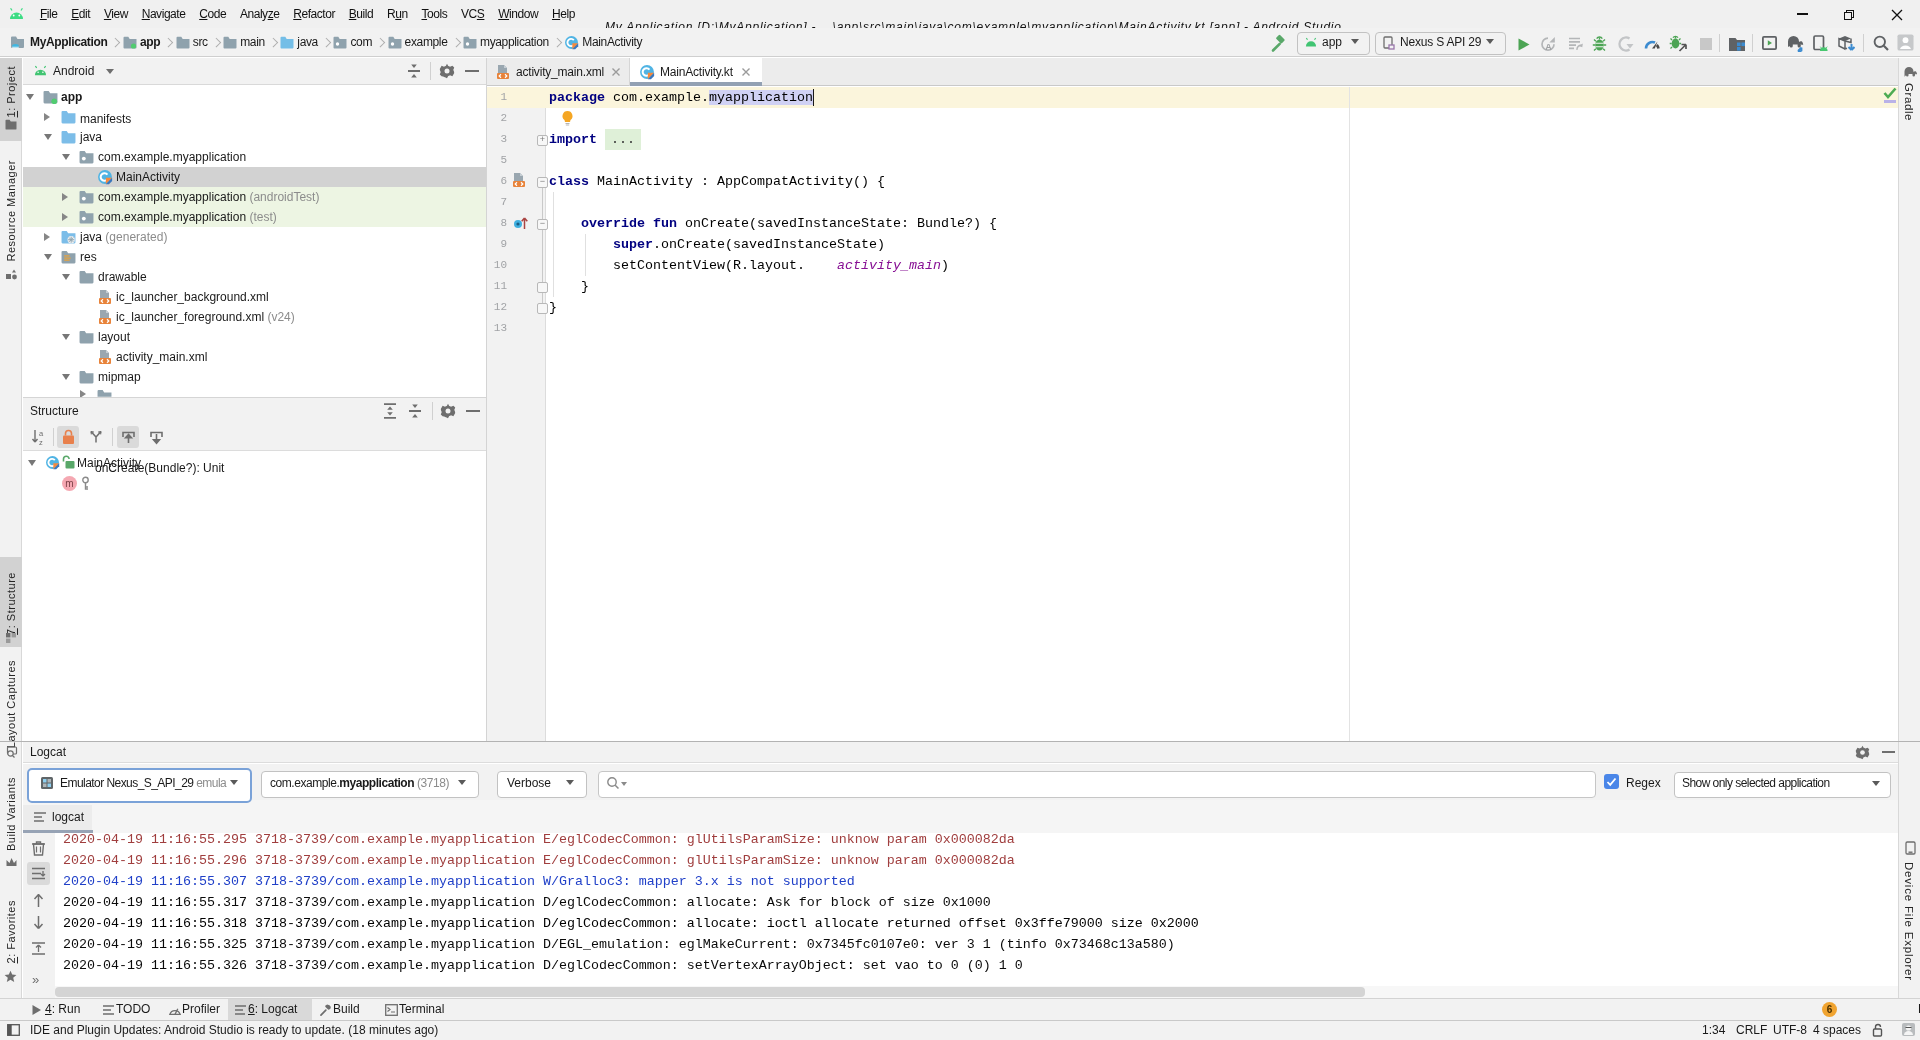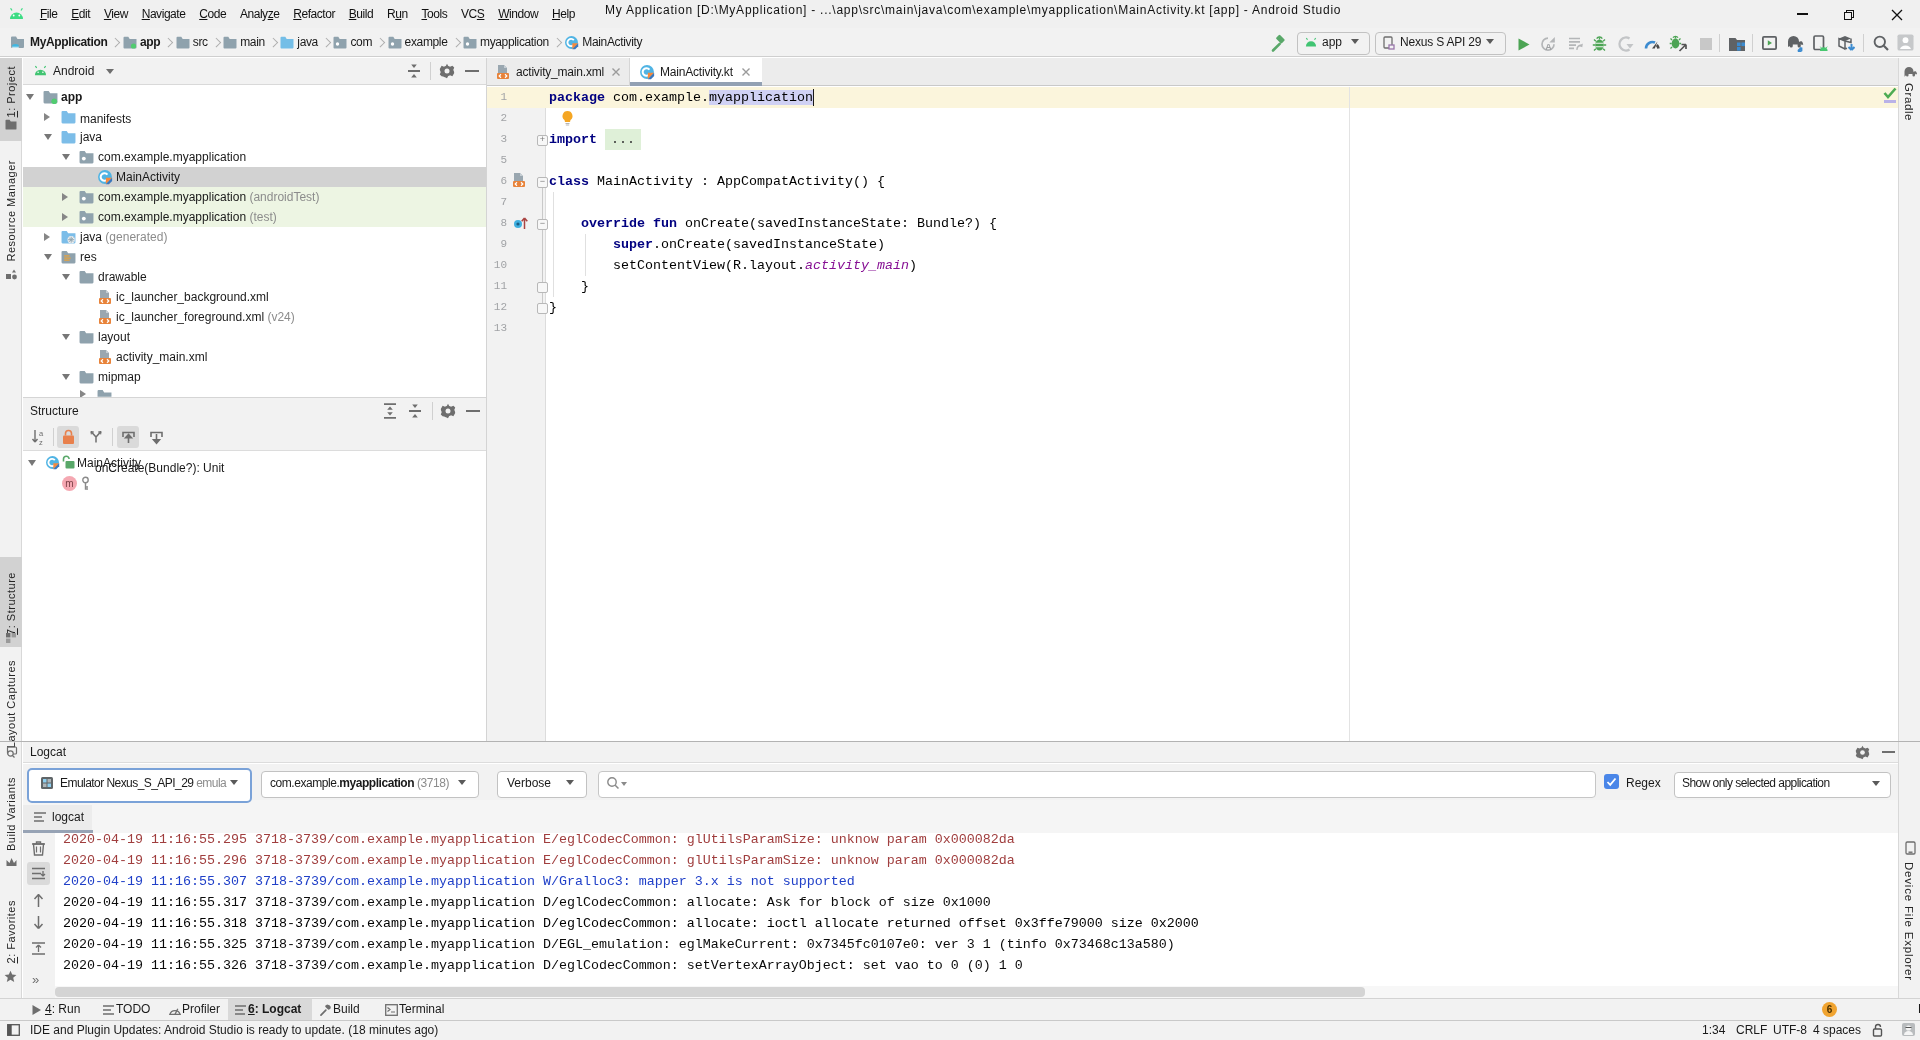--- a/index.html
+++ b/index.html
@@ -17,21 +17,21 @@
 .vtextUp{writing-mode:vertical-rl;transform:rotate(180deg);font-size:11px;color:#262626;white-space:nowrap;letter-spacing:0.5px;}
 .vtextDn{writing-mode:vertical-rl;font-size:11.5px;color:#262626;white-space:nowrap;letter-spacing:0.6px;}
 .foldbox{position:absolute;width:9px;height:9px;border:1px solid #b8b8b8;background:#f7f7f7;border-radius:2px;color:#7c7c7c;font-size:9px;line-height:7px;text-align:center;}
 </style></head>
 <body>
 
 <div class="r" style="left:0;top:0;width:1920px;height:28px;background:#f0f0f0;"></div>
 <div class="r" id="menubar" style="left:33px;top:0;height:28px;line-height:28px;font-size:12px;color:#111;letter-spacing:-0.45px;word-spacing:0;">
 <span style="padding:0 6.9px;"><u>F</u>ile</span><span style="padding:0 6.9px;"><u>E</u>dit</span><span style="padding:0 6.9px;"><u>V</u>iew</span><span style="padding:0 6.9px;"><u>N</u>avigate</span><span style="padding:0 6.9px;"><u>C</u>ode</span><span style="padding:0 6.9px;">Analy<u>z</u>e</span><span style="padding:0 6.9px;"><u>R</u>efactor</span><span style="padding:0 6.9px;"><u>B</u>uild</span><span style="padding:0 6.9px;">R<u>u</u>n</span><span style="padding:0 6.9px;"><u>T</u>ools</span><span style="padding:0 6.9px;">VC<u>S</u></span><span style="padding:0 6.9px;"><u>W</u>indow</span><span style="padding:0 6.9px;"><u>H</u>elp</span>
 </div>
-<div class="tx" style="left:605px;top:0;line-height:20px;color:#111;letter-spacing:0.75px;">My Application [D:\MyApplication] - ...\app\src\main\java\com\example\myapplication\MainActivity.kt [app] - Android Studio</div>
+<div class="tx" style="left:605px;top:17px;line-height:20px;color:#111;letter-spacing:0.75px;font-style:italic;">My Application [D:\MyApplication] - ...\app\src\main\java\com\example\myapplication\MainActivity.kt [app] - Android Studio</div>
 
 <svg class="r" style="left:8px;top:7px;" width="17" height="14" viewBox="0 0 17 14">
  <path d="M2 12 a6.5 6.5 0 0 1 13 0 z" fill="#3ddc84"></path>
  <line x1="4" y1="3.5" x2="2.6" y2="1.2" stroke="#3ddc84" stroke-width="1.2"></line>
  <line x1="13" y1="3.5" x2="14.4" y2="1.2" stroke="#3ddc84" stroke-width="1.2"></line>
  <circle cx="5.7" cy="8.5" r="0.9" fill="#fff"></circle>
     <circle cx="11.3" cy="8.5" r="0.9" fill="#fff"></circle>
 </svg>
 
 <div class="r" style="left:1797px;top:13px;width:11px;height:1.5px;background:#111;"></div>
@@ -490,21 +490,21 @@
 <div class="r mono" style="left:0;top:0;line-height:21px;"><span class="kw">package</span> com.example.<span style="background:#d0d1f4;">myapplication</span></div>
 <div class="r" style="left:264px;top:2px;width:1px;height:17px;background:#1a1a1a;"></div>
 <svg class="r" style="left:11px;top:23px;" width="15" height="17" viewBox="0 0 15 17">
         <path d="M7.5 1 a5 5 0 0 1 3 9 l-0.5 2 h-5 l-0.5-2 a5 5 0 0 1 3-9 z" fill="#f5a623"></path>
         <path d="M5.5 13.5 h4 M5.8 15 h3.4" stroke="#b5b5b5" stroke-width="1.2"></path>
       </svg>
 <div class="r mono" style="left:0;top:42px;line-height:21px;"><span class="kw">import</span> <span style="background:#dff0d8;display:inline-block;width:36px;text-align:center;color:#333;">...</span></div>
 <div class="r mono" style="left:0;top:84px;line-height:21px;"><span class="kw">class</span> MainActivity : AppCompatActivity() {</div>
 <div class="r mono" style="left:0;top:126px;line-height:21px;">    <span class="kw">override</span> <span class="kw">fun</span> onCreate(savedInstanceState: Bundle?) {</div>
 <div class="r mono" style="left:0;top:147px;line-height:21px;">        <span class="kw">super</span>.onCreate(savedInstanceState)</div>
-<div class="r mono" style="left:0;top:168px;line-height:21px;">        setContentView(R.layout.<span style="color:#871094;font-style:italic;">activity_main</span>)</div>
+<div class="r mono" style="left:0;top:168px;line-height:21px;">        setContentView(R.layout.<span style="color:#871094;font-style:italic;margin-left:32px;">activity_main</span>)</div>
 <div class="r mono" style="left:0;top:189px;line-height:21px;">    }</div>
 <div class="r mono" style="left:0;top:210px;line-height:21px;">}</div>
 <div class="r" style="left:4px;top:105px;width:1px;height:105px;background:#e0e0e0;"></div>
 <div class="r" style="left:36px;top:147px;width:1px;height:42px;background:#e0e0e0;"></div>
 </div>
 <svg class="r" style="left:1883px;top:87px;" width="14" height="12" viewBox="0 0 14 12">
       <path d="M1.5 6 L5 10 L12.5 1.5" stroke="#4dab53" stroke-width="2.6" fill="none"></path>
     </svg>
 <div class="r" style="left:1884px;top:100px;width:12px;height:3px;background:#b9b2e8;"></div>
 
@@ -624,21 +624,21 @@
 <div class="tx" style="left:116px;top:999px;">TODO</div>
 <svg class="r" style="left:168px;top:1004px;" width="14" height="12" viewBox="0 0 17 15">
         <path d="M2 13 a6.8 6.8 0 0 1 13 0 z" fill="none" stroke="#6e6e6e" stroke-width="1.6"></path>
         <path d="M8.5 13 L12 6" stroke="#6e6e6e" stroke-width="1.6"></path>
       </svg>
 <div class="tx" style="left:182px;top:999px;">Profiler</div>
 <div class="r" style="left:228px;top:999px;width:84px;height:21px;background:#d9d9d9;"></div>
 <svg class="r" style="left:234px;top:1004px;" width="13" height="12" viewBox="0 0 13 12">
         <path d="M1 2 h11 M1 6 h8 M1 10 h10" stroke="#6e6e6e" stroke-width="1.5"></path>
       </svg>
-<div class="tx" style="left:248px;top:999px;font-weight:bold;"><u>6</u>: Logcat</div>
+<div class="tx" style="left:248px;top:999px;"><u>6</u>: Logcat</div>
 <svg class="r" style="left:319px;top:1003px;" width="14" height="14" viewBox="0 0 18 18">
         <path d="M2.5 15.5 L8.8 9.2" stroke="#6e6e6e" stroke-width="2.2" stroke-linecap="round"></path>
         <path d="M8 3.5 l2.5-1.5 3 0.8 1.8 2.5 -0.8 2.5 -2.5 1 -4-4 z" fill="#6e6e6e"></path>
       </svg>
 <div class="tx" style="left:333px;top:999px;">Build</div>
 <svg class="r" style="left:385px;top:1004px;" width="13" height="12" viewBox="0 0 13 12">
         <rect x="0.7" y="0.7" width="11.6" height="10.6" fill="none" stroke="#6e6e6e" stroke-width="1.3"></rect>
         <path d="M2.5 3.5 l2.5 2 -2.5 2 M6 8 h4" stroke="#6e6e6e" stroke-width="1.2" fill="none"></path>
       </svg>
 <div class="tx" style="left:399px;top:999px;">Terminal</div>

